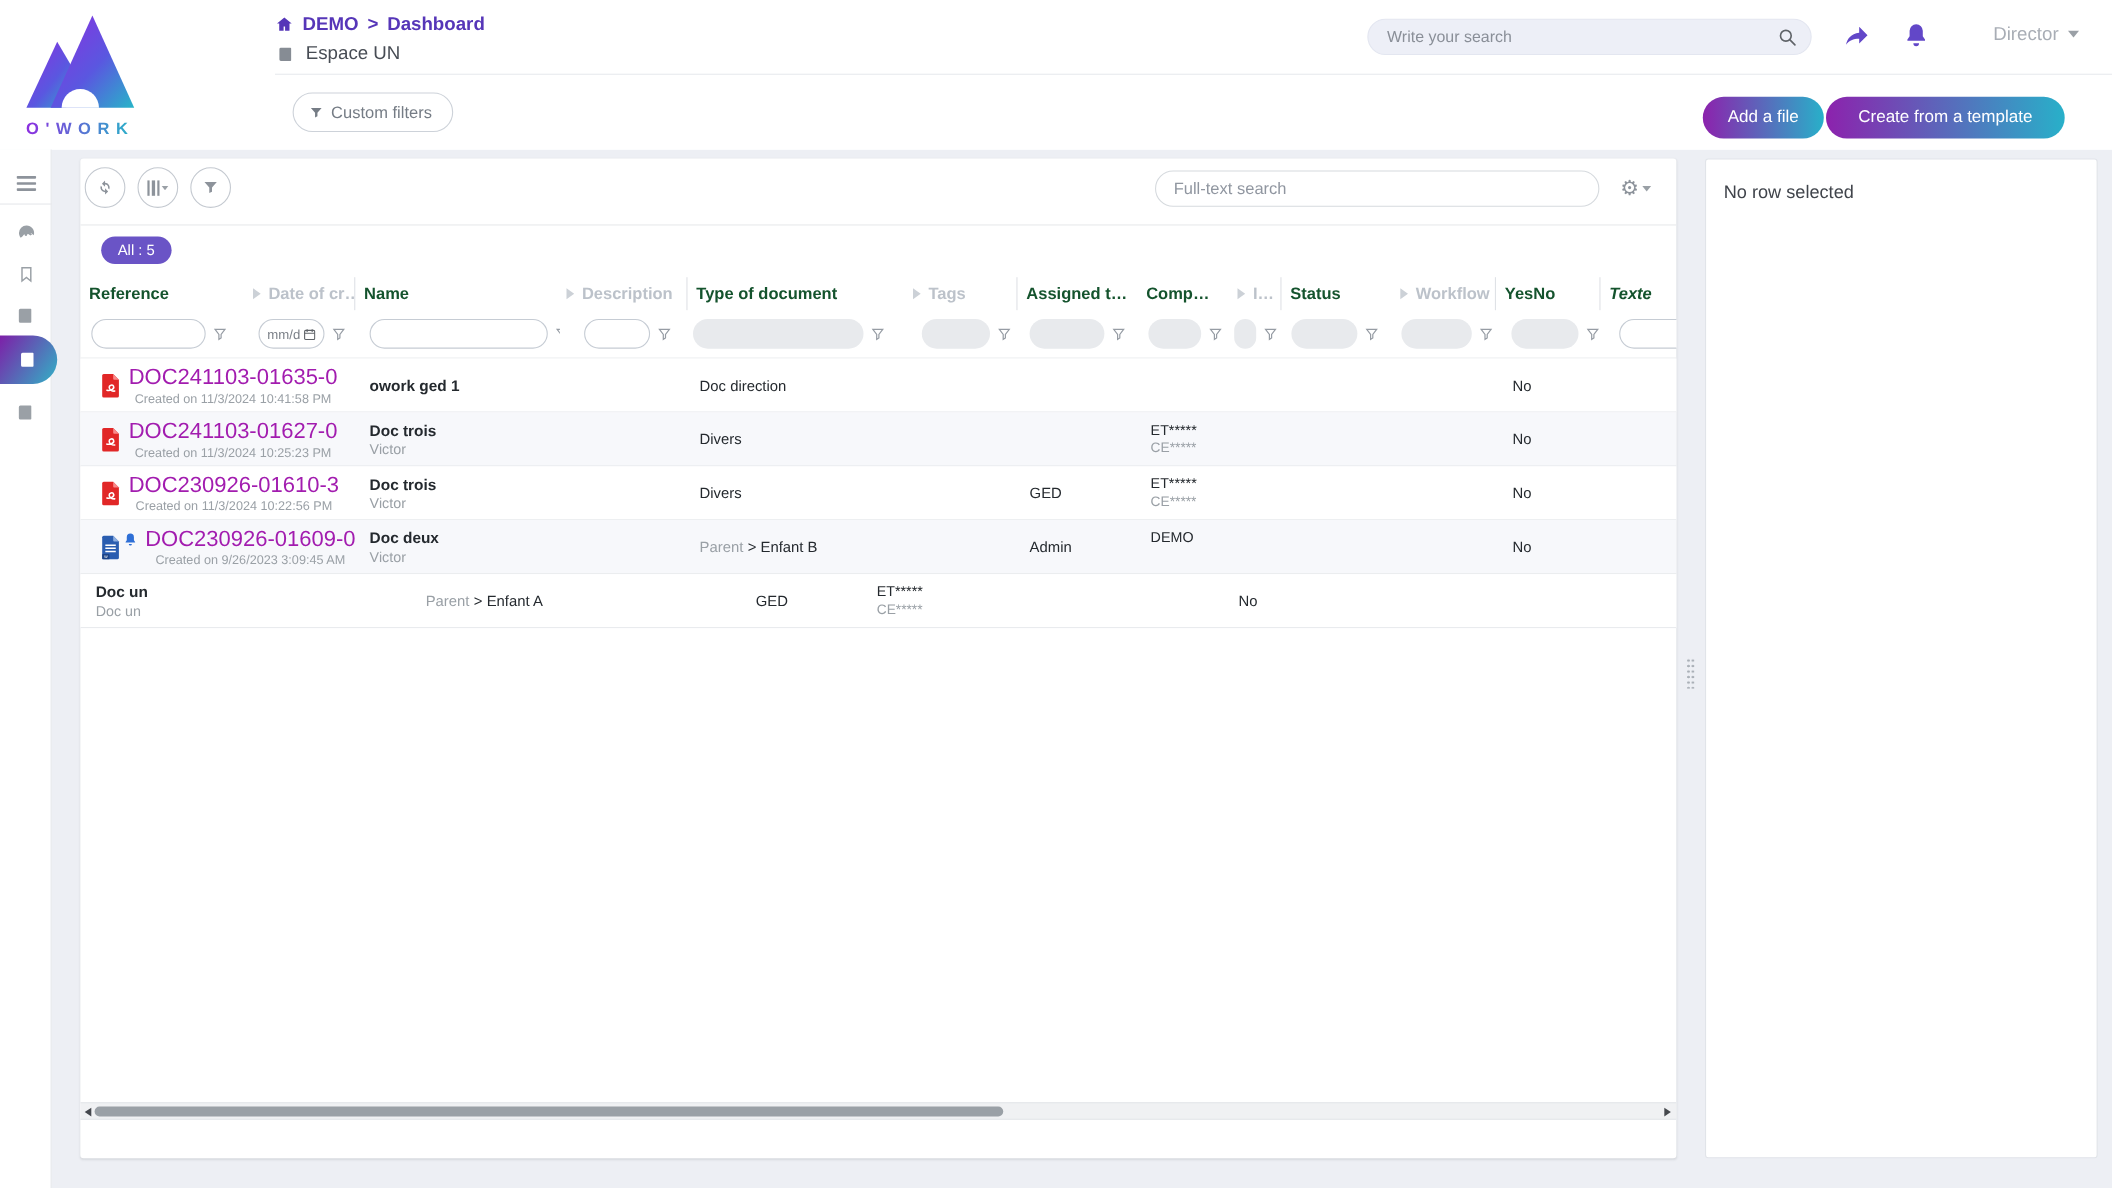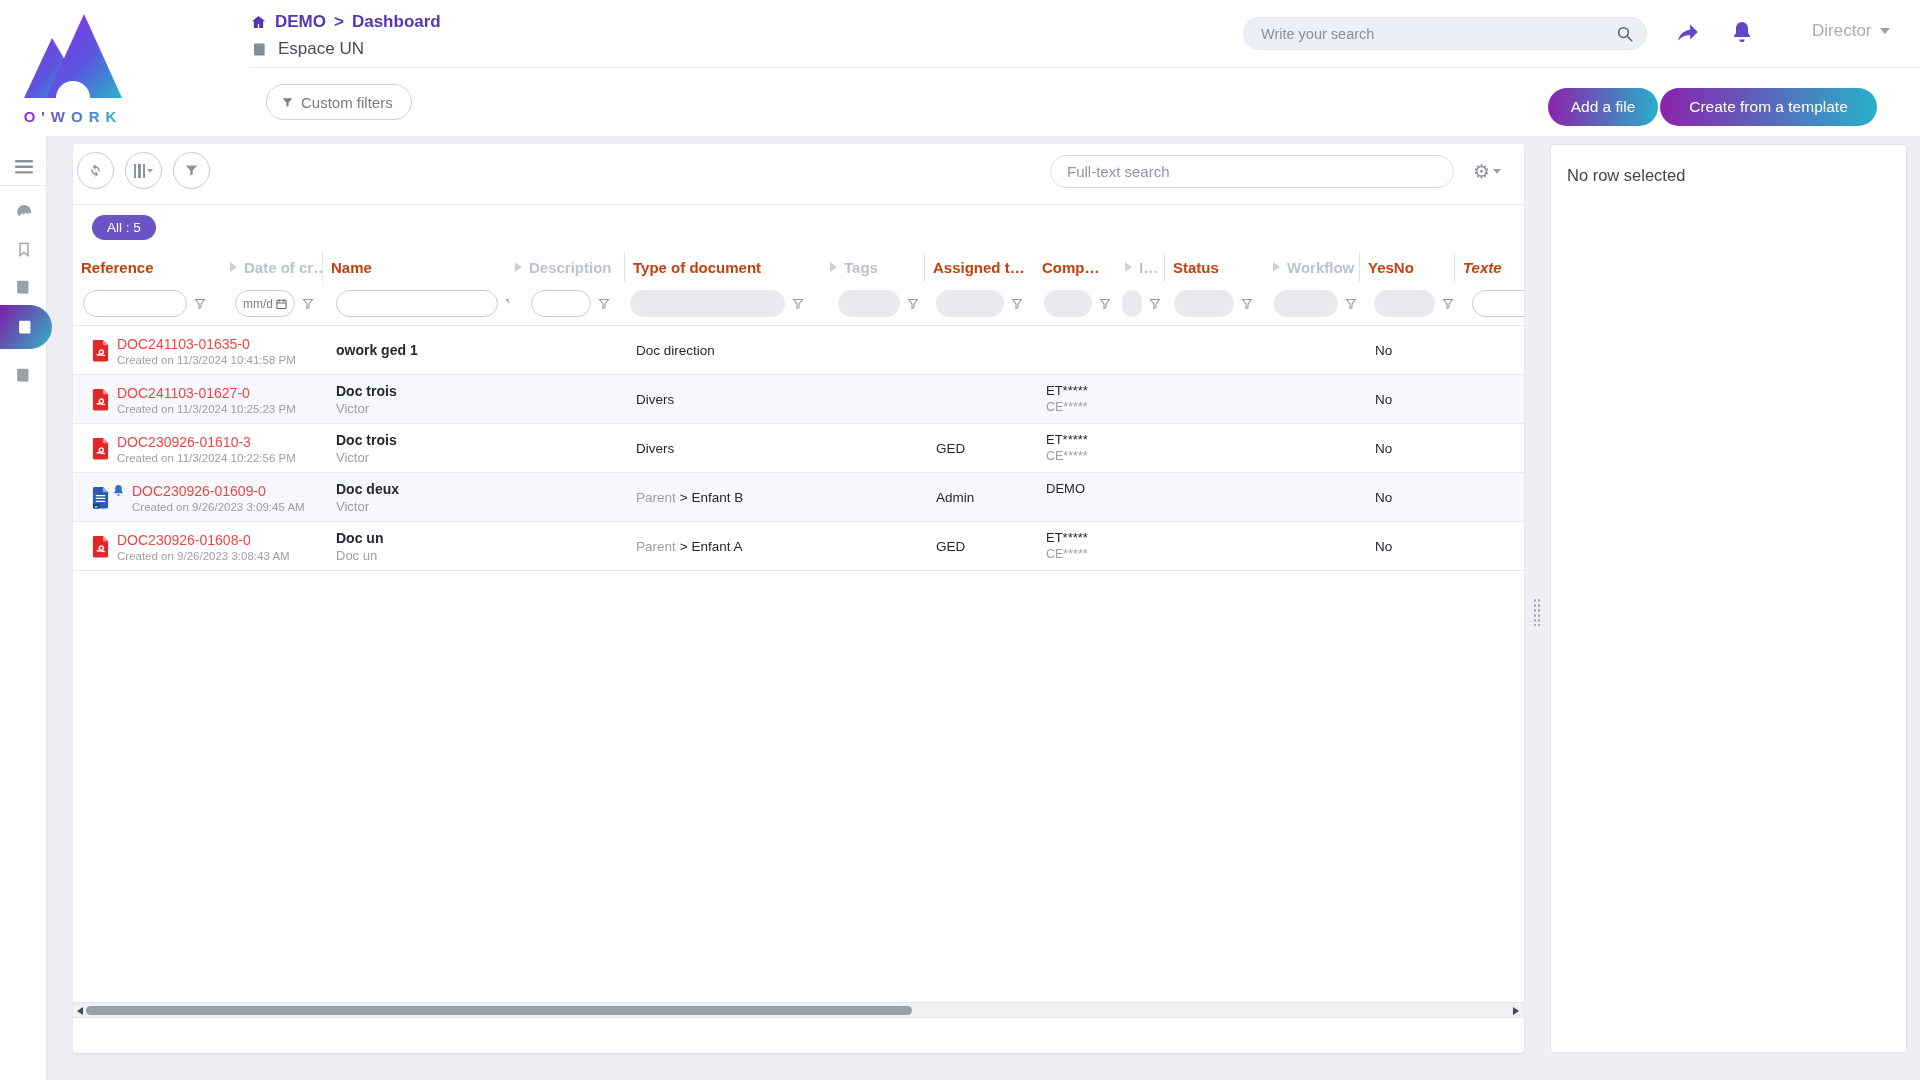--- a/index.html
+++ b/index.html
@@ -72,42 +72,42 @@
   .fulltext input::placeholder { color:#9096a0; }
   .gear-btn { position:absolute; left:1394px; top:13px; width:40px; height:28px; display:flex; align-items:center;
               justify-content:center; gap:3px; color:#8d939b; font-size:19px; cursor:pointer; }
   .gear-btn .caret { border-top-width:5px; border-left-width:4px; border-right-width:4px; }
   .toolbar-divider { position:absolute; left:0; top:60px; width:1451px; height:1px; background:#e8eaec; }
   .all-badge { position:absolute; left:19px; top:71px; height:25px; padding:0 15px; border-radius:13px;
                background:#6a54c6; color:#fff; font-size:13.5px; display:flex; align-items:center; cursor:pointer; }
 
   .grid { position:absolute; left:0; top:108px; width:1511px; }
   .thead { display:flex; height:30px; align-items:center; }
-  .th { display:flex; align-items:center; font-size:15px; font-weight:bold; color:#c2410c; padding-left:8px;
+  .th { display:flex; align-items:center; font-size:15px; font-weight:bold; color:#14532d; padding-left:8px;
         height:30px; overflow:hidden; white-space:nowrap; cursor:pointer; }
   .th.muted { color:#bcc2ca; font-weight:bold; }
   .th.divider { border-left:1px solid #dfe2e6; }
   .lead-arrow { width:0; height:0; border-top:5px solid transparent; border-bottom:5px solid transparent;
                 border-left:7px solid #ccd1d7; margin-right:7px; margin-left:-2px; flex:0 0 auto; }
   .tfilter { display:flex; height:44px; align-items:center; border-bottom:1px solid #e9ebee; }
   .fcell { display:flex; align-items:center; height:44px; overflow:hidden; white-space:nowrap; }
   .fin { height:27px; border:1px solid #c6ccd4; border-radius:14px; background:#fff; outline:none;
          font-size:12px; color:#5f6368; font-family:"Liberation Sans",sans-serif; padding:0 8px; }
   .fdate { display:flex; align-items:center; gap:3px; height:27px; border:1px solid #c6ccd4; border-radius:14px;
            background:#fff; padding:0 7px; font-size:12px; color:#7a7f87; }
   .fpill { height:27px; border-radius:14px; background:#e8eaed; }
   .ffunnel { margin-left:7px; flex:0 0 auto; cursor:pointer; }
 
   .trow { display:flex; height:49px; border-bottom:1px solid #e9ebee; background:#fff; cursor:pointer; }
   .trow.alt { background:#f7f8fb; }
   .td { height:49px; overflow:hidden; }
   .td.ref { display:flex; align-items:center; overflow:visible; }
   .ref-icon { margin-left:18px; flex:0 0 auto; display:flex; align-items:flex-start; gap:2px; }
   .ref-text { margin-left:7px; white-space:nowrap; }
-  .ref-main { font-size:14px; color:#ef4444; }
+  .ref-main { font-size:20px; color:#a21caf; }
   .ref-sub { font-size:11.5px; color:#9aa0a6; margin-top:2px;text-align:center; }
   .td.name { padding:8px 0 0 14px; }
   .name-main { font-size:14px; font-weight:bold; color:#24292e; white-space:nowrap; }
   .name-main.center { margin-top:8px; }
   .name-sub { font-size:13px; color:#9aa0a6; margin-top:2px; }
   .td.type { display:flex; align-items:center; padding-left:12px; font-size:13.5px; white-space:nowrap; }
   .type-muted { color:#9aa0a6; margin-right:4px; }
   .type-main { color:#24292e; }
   .td.assigned { display:flex; align-items:center; padding-left:12px; font-size:13.5px; color:#24292e; }
   .td.comp { padding:8px 0 0 12px; }
@@ -572,33 +572,20 @@
           </div>
           <div class="td" style="width:45px"></div>
           <div class="td" style="width:103px"></div>
           <div class="td" style="width:92px"></div>
           <div class="td yesno" style="width:95px">
             <span>No</span>
           </div>
           <div class="td" style="width:130px"></div>
         </div>
         <div class="trow">
-          <div class="td ref" style="width:249px">
-            <span class="ref-icon">
-              <svg width="19" height="23" viewBox="0 0 20 24">
-                <path d="M3.5 1h9L18 6.5V22a1.5 1.5 0 0 1-1.5 1.5h-13A1.5 1.5 0 0 1 2 22V2.5A1.5 1.5 0 0 1 3.5 1z" fill="#e12727"></path>
-                <path d="M12.5 1 18 6.5h-4.5a1 1 0 0 1-1-1z" fill="#f98a8a"></path>
-                <path d="M6.5 16.5c3 .6 7.5-1 6.4-3.8-.8-2.2-4.3-1-4.2 1 .1 2 2.2 3.8 5.3 3.6" stroke="#ffffff" stroke-width="1.5" fill="none" stroke-linecap="round"></path>
-              </svg>
-            </span>
-            <span class="ref-text">
-              <div class="ref-main">DOC230926-01608-0</div>
-              <div class="ref-sub">Created on 9/26/2023 3:08:43 AM</div>
-            </span>
-          </div>
           <div class="td name" style="width:187px">
             <div class="name-main">Doc un</div>
             <div class="name-sub">Doc un</div>
           </div>
           <div class="td" style="width:115px"></div>
           <div class="td type" style="width:200px">
             <span class="type-muted">Parent</span>
             <span class="type-main">&gt; Enfant A</span>
           </div>
           <div class="td" style="width:100px"></div>

